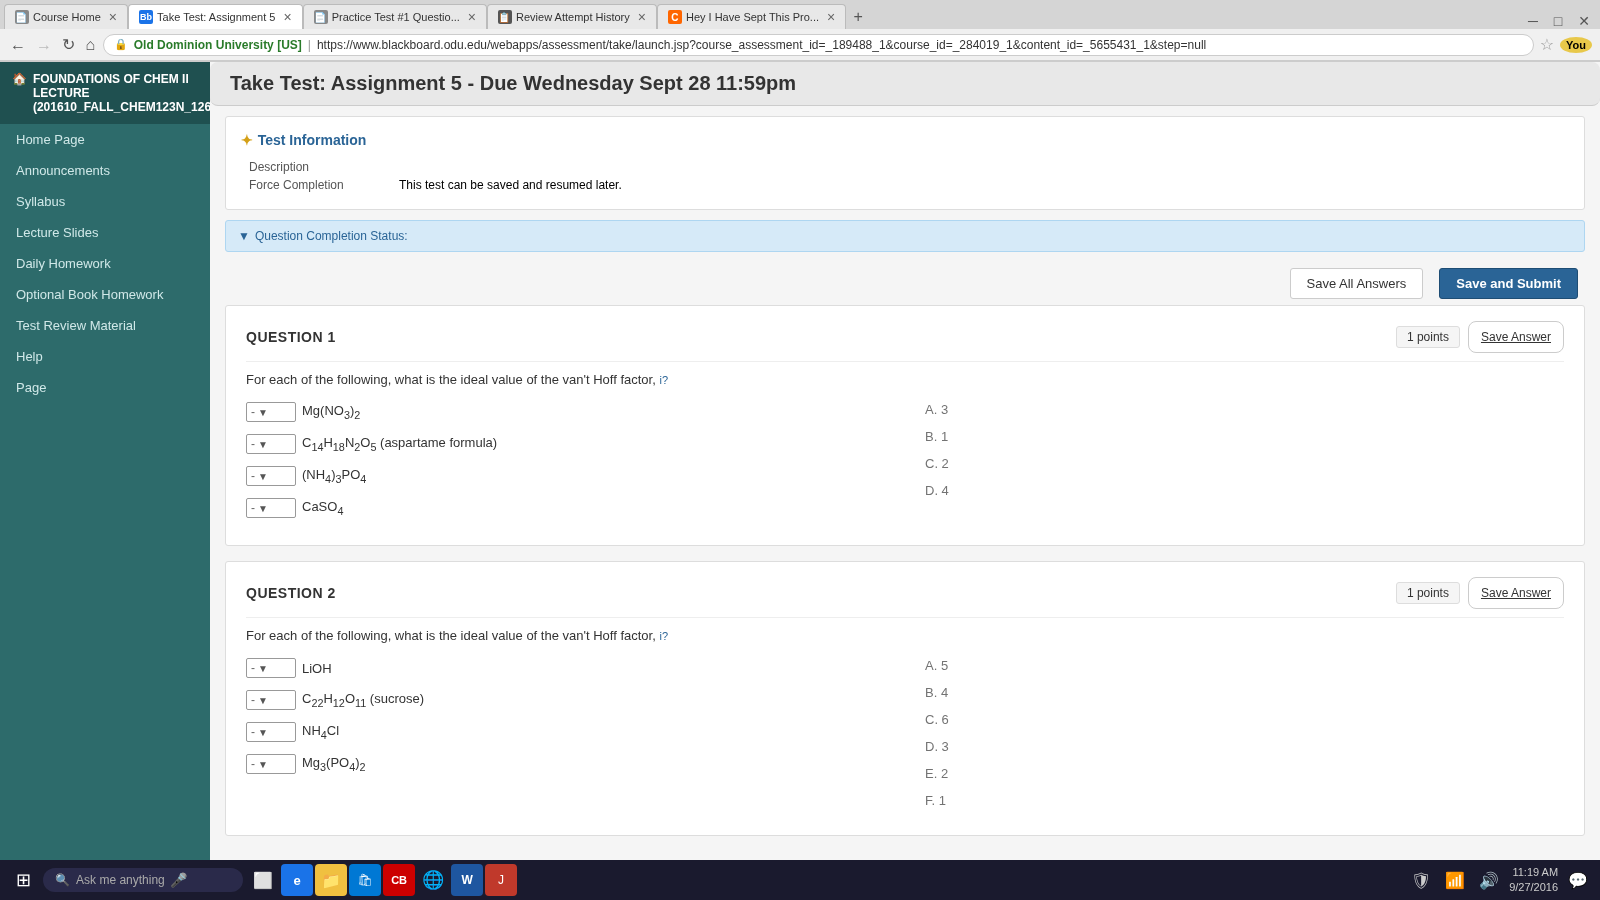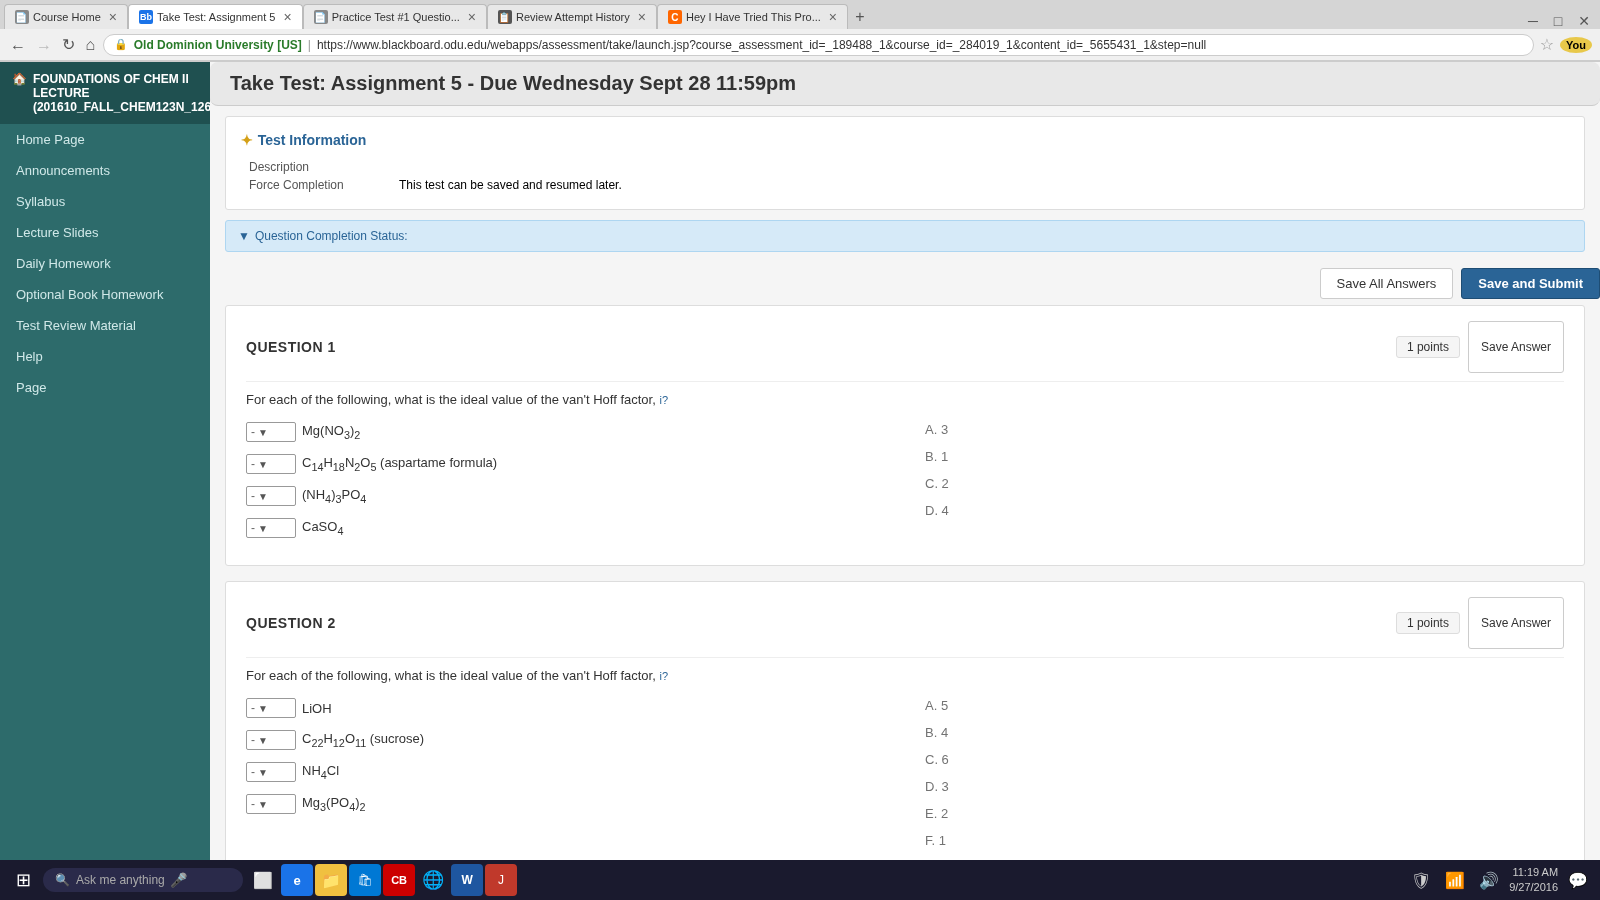--- a/index.html
+++ b/index.html
@@ -191,22 +191,22 @@
       cursor: pointer;
       display: flex;
       align-items: center;
       gap: 5px;
     }
 
     
     .save-buttons-row {
       display: flex;
       justify-content: flex-end;
-      padding: 6px 0;
-      gap: 8px;
+      padding: 6px 22px;
+      gap: 16px;
       align-items: center;
     }
     .btn-save-all {
       background: #fff;
       border: 1px solid #ccc;
       padding: 7px 16px;
       border-radius: 3px;
       cursor: pointer;
       font-size: 13px;
       color: #333;
@@ -253,25 +253,26 @@
       background: #f5f5f5;
       border: 1px solid #ddd;
       padding: 3px 10px;
       border-radius: 3px;
       font-size: 12px;
       color: #333;
     }
     .btn-save-answer {
       background: #fff;
       border: 1px solid #ccc;
-      padding: 18px 12px;
-      border-radius: 3px;
+      padding: 8px 12px;
+      border-radius: 8px;
       cursor: pointer;
       font-size: 12px;
       color: #333;
+      text-decoration: underline;
     }
     .question-prompt {
       font-size: 13px;
       color: #333;
       margin-bottom: 15px;
     }
     .question-prompt .help-link {
       color: #2a6496;
       font-size: 11px;
       cursor: pointer;
@@ -407,21 +408,21 @@
       <span class="tab-title">Practice Test #1 Questio...</span>
       <span class="tab-close">×</span>
     </div>
     <div class="tab">
       <span class="tab-icon" style="background:#555;color:#fff;font-size:10px;display:flex;align-items:center;justify-content:center;">📋</span>
       <span class="tab-title">Review Attempt History</span>
       <span class="tab-close">×</span>
     </div>
     <div class="tab">
       <span class="tab-icon" style="background:#f60;color:#fff;font-size:10px;display:flex;align-items:center;justify-content:center;font-weight:bold;">C</span>
-      <span class="tab-title">Hey I Have Tried This Pro...</span>
+      <span class="tab-title">Hey I Have Sept This Pro...</span>
       <span class="tab-close">×</span>
     </div>
     <button class="tab-add">+</button>
     <div style="margin-left:auto;display:flex;align-items:center;gap:4px;">
       <button class="win-btn">─</button>
       <button class="win-btn">□</button>
       <button class="win-btn">✕</button>
     </div>
   </div>
 

